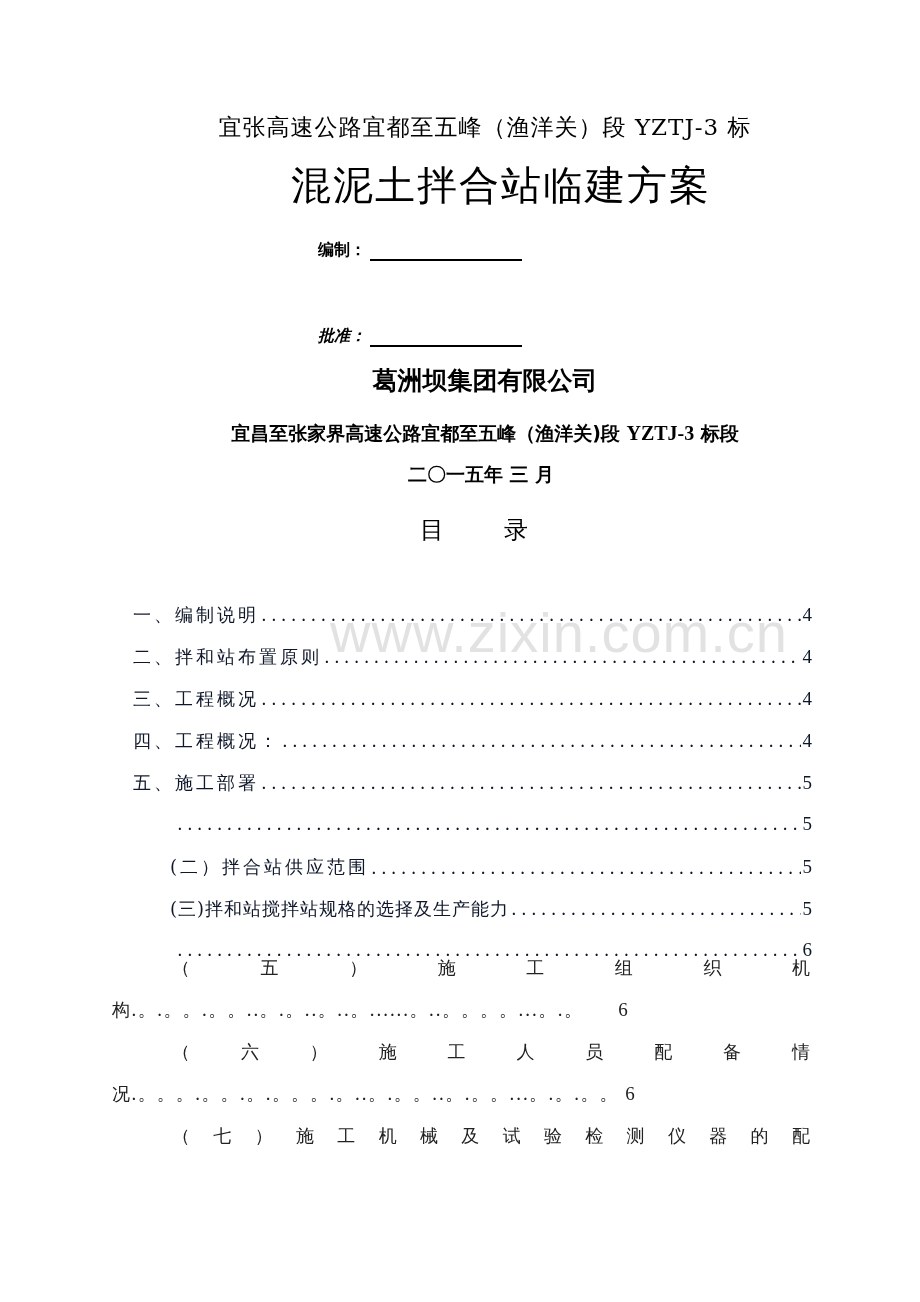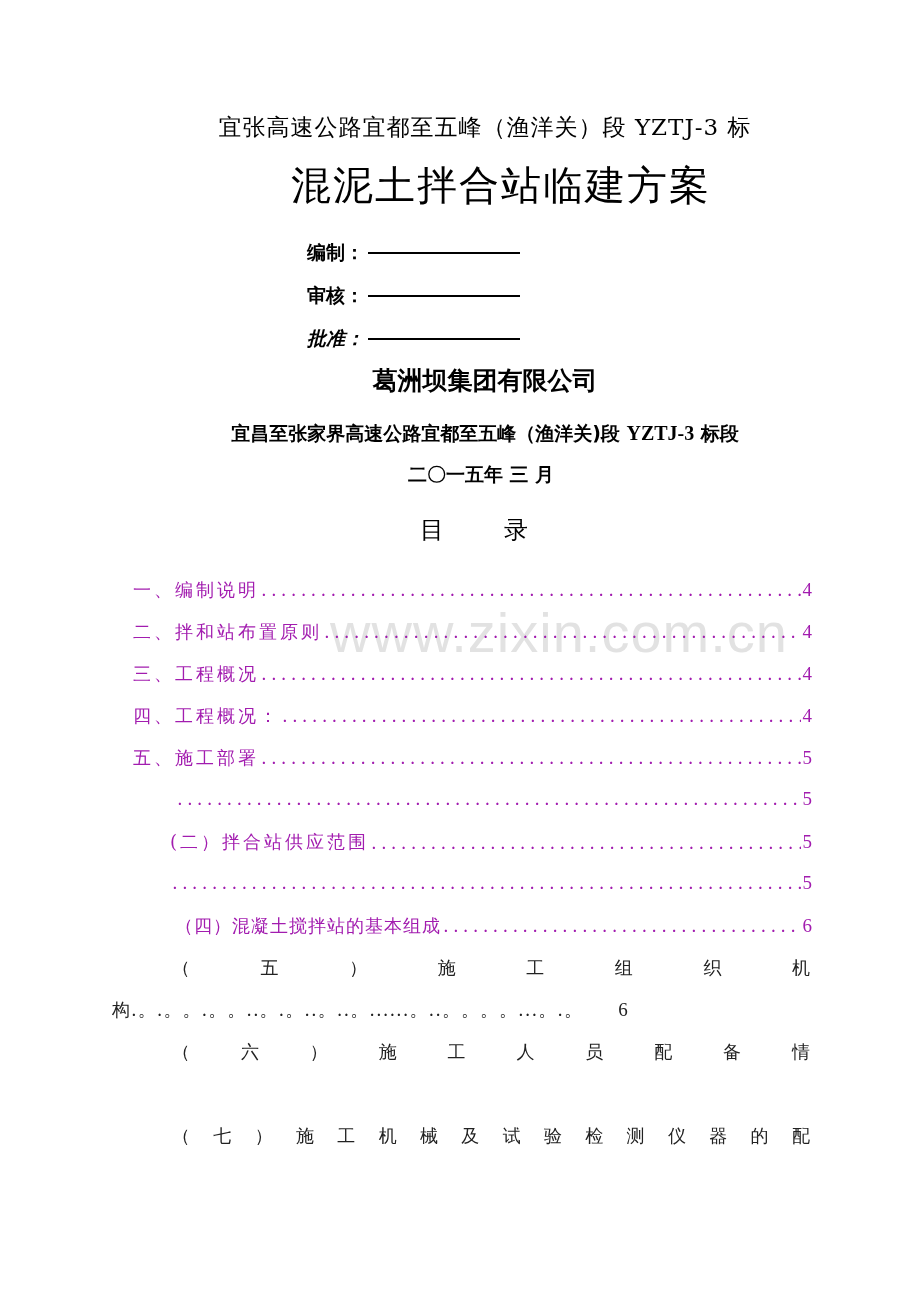--- a/index.html
+++ b/index.html
@@ -6,39 +6,39 @@
     body { width: 920px; height: 1302px; position: relative; overflow: hidden; color: #000; }
     .page { position: absolute; left: 0; top: 0; width: 920px; height: 1302px; background: #fff; }
 
     .abs { position: absolute; white-space: nowrap; }
 
     .subtitle { left: 0; width: 970px; top: 112px; text-align: center;
       font-family: "DejaVu Serif", "Liberation Serif", serif; font-size: 23px; letter-spacing: 1px; }
     .main-title { left: 0; width: 1002px; top: 158px; text-align: center;
       font-family: "DejaVu Sans", "Liberation Sans", sans-serif; font-size: 40px; letter-spacing: 2px; }
 
-    .sign-row { left: 307px; font-family: "DejaVu Sans", "Liberation Sans", sans-serif; font-weight: bold; font-size: 19px;
-      display: flex; align-items: center; }
+    .sign-row { left: 318px; font-family: "DejaVu Sans", "Liberation Sans", sans-serif; font-weight: bold; font-size: 16px;
+      display: flex; align-items: flex-end; }
     .sign-line { display: inline-block; width: 152px; height: 0; border-top: 2px solid #000; margin-left: 4px; }
 
     .company { left: 0; width: 970px; top: 364px; text-align: center;
       font-family: "DejaVu Sans", "Liberation Sans", sans-serif; font-weight: bold; font-size: 25px; }
     .section-line { left: 0; width: 970px; top: 421px; text-align: center;
       font-family: "DejaVu Sans", "Liberation Sans", sans-serif; font-weight: bold; font-size: 19px; }
     .section-line .latin { font-family: "Liberation Serif", "DejaVu Serif", serif; font-size: 20px; }
     .date-line { left: 0; width: 962px; top: 462px; text-align: center;
       font-family: "DejaVu Sans", "Liberation Sans", sans-serif; font-weight: bold; font-size: 19px; }
 
     .toc-title { left: 0; width: 920px; top: 514px; text-align: center;
       font-family: Liberation Mono, monospace; font-size: 24px; margin-left: 14px; }
     .toc-title span { display: inline-block; }
     .toc-title .gap { width: 60px; }
 
-    .toc-row { font-family: "DejaVu Serif", "Liberation Serif", serif; font-size: 18px; color: #a21caf;
-      display: flex; align-items: baseline; right: 108px; }
+    .toc-row { font-family: "DejaVu Serif", "Liberation Serif", serif; font-size: 18px; color: #0f172a;
+      display: flex; align-items: baseline; right: 108px; margin-top: 25px; }
     .toc-row .label { flex: 0 0 auto; letter-spacing: 3px; }
     .toc-row .dots { flex: 1 1 auto; overflow: hidden; letter-spacing: 4.2px; margin: 0 2px; }
     .toc-row .page-num { flex: 0 0 auto; font-family: "Liberation Serif", serif; font-size: 19px; }
 
     .justified { font-family: "DejaVu Serif", "Liberation Serif", serif; font-size: 18px; color: #222;
       display: flex; justify-content: space-between; }
     .cont-line { font-family: "DejaVu Serif", "Liberation Serif", serif; font-size: 18px; color: #222; letter-spacing: 1px; }
     .cont-line .page-num { font-family: "Liberation Serif", serif; font-size: 19px; }
 
     .watermark { left: 330px; top: 600px; font-family: "Liberation Sans", "DejaVu Sans", sans-serif;
@@ -47,24 +47,20 @@
 </head>
 <body>
 
 <div class="page">
 
   <div class="abs subtitle">宜张高速公路宜都至五峰（渔洋关）段 YZTJ-3 标</div>
   <div class="abs main-title">混泥土拌合站临建方案</div>
 
   <div class="abs sign-row" style="top:240px;">
     <span>编制：</span>
-    <span class="sign-line"></span>
-  </div>
-  <div class="abs sign-row" style="top:283px;">
-    <span>审核：</span>
     <span class="sign-line"></span>
   </div>
   <div class="abs sign-row" style="top:326px;font-style:italic;">
     <span>批准：</span>
     <span class="sign-line"></span>
   </div>
 
   <div class="abs company">葛洲坝集团有限公司</div>
   <div class="abs section-line">
     <span>宜昌至张家界高速公路宜都至五峰（渔洋关)段 </span><span class="latin">YZTJ-3</span><span> 标段</span>
@@ -105,25 +101,25 @@
   <div class="abs toc-row" style="left:175px; top:788px;">
     <span class="dots">....................................................................</span>
     <span class="page-num">5</span>
   </div>
   <div class="abs toc-row" style="left:170px; top:830px;align-items:center;">
     <span class="label">(二）拌合站供应范围</span>
     <span class="dots">....................................................................</span>
     <span class="page-num">5</span>
   </div>
   <div class="abs toc-row" style="left:170px; top:872px;">
+    <span class="label" style="letter-spacing:1px;">(三)拌和站搅拌站规格的选择及生产能力</span>
     <span class="dots">....................................................................</span>
     <span class="page-num">5</span>
   </div>
   <div class="abs toc-row" style="left:175px; top:914px;">
-    <span class="label" style="letter-spacing:1px;">（四）混凝土搅拌站的基本组成</span>
     <span class="dots">....................................................................</span>
     <span class="page-num">6</span>
   </div>
 
   <div class="abs justified" style="left:172px; width:638px; top:956px;">
     <span>（</span>
     <span>五</span>
     <span>）</span>
     <span>施</span>
     <span>工</span>
@@ -142,20 +138,24 @@
     <span>六</span>
     <span>）</span>
     <span>施</span>
     <span>工</span>
     <span>人</span>
     <span>员</span>
     <span>配</span>
     <span>备</span>
     <span>情</span>
   </div>
+  <div class="abs cont-line" style="left:112px; top:1082px;">
+    <span>况.。。。.。。.。.。。。.。..。.。。..。.。。...。.。.。。</span>
+    <span class="page-num">6</span>
+  </div>
 
   <div class="abs justified" style="left:172px; width:638px; top:1124px;">
     <span>（</span>
     <span>七</span>
     <span>）</span>
     <span>施</span>
     <span>工</span>
     <span>机</span>
     <span>械</span>
     <span>及</span>

